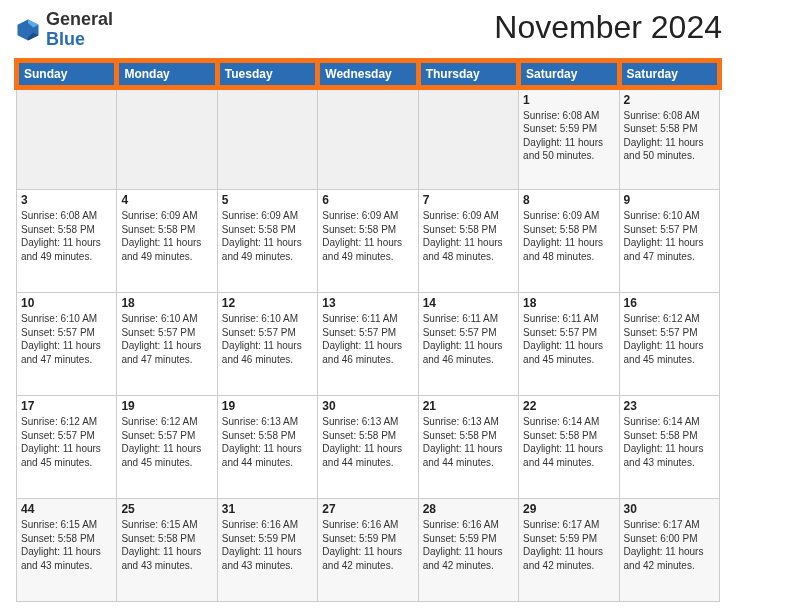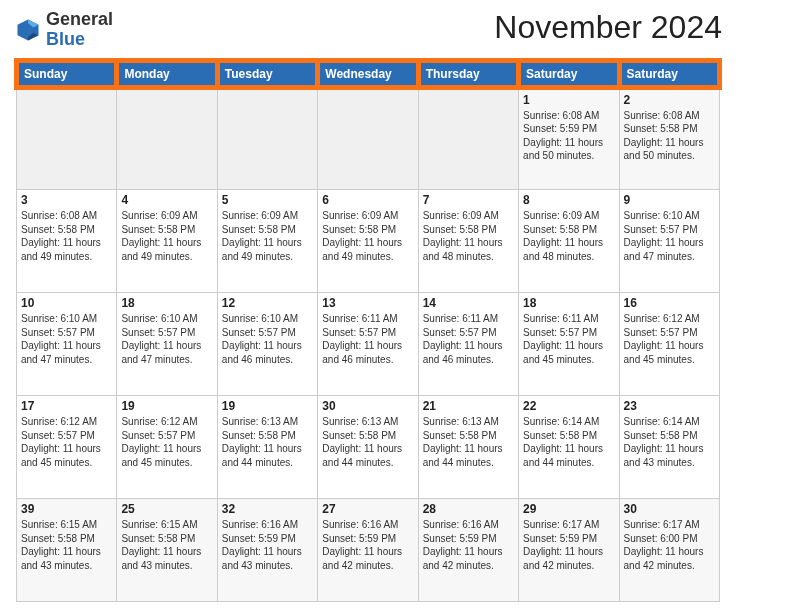--- a/index.html
+++ b/index.html
@@ -299,35 +299,35 @@
           <td>
             <span class="day-number">23</span>
             <div class="day-info" style="white-space: pre-line;">Sunrise: 6:14 AM
 Sunset: 5:58 PM
 Daylight: 11 hours
 and 43 minutes.</div>
           </td>
         </tr>
         <tr>
           <td class="shaded">
-            <span class="day-number">39</span>
+            <span class="day-number">44</span>
             <div class="day-info" style="white-space: pre-line;">Sunrise: 6:15 AM
 Sunset: 5:58 PM
 Daylight: 11 hours
 and 43 minutes.</div>
           </td>
           <td class="shaded">
             <span class="day-number">25</span>
             <div class="day-info" style="white-space: pre-line;">Sunrise: 6:15 AM
 Sunset: 5:58 PM
 Daylight: 11 hours
 and 43 minutes.</div>
           </td>
           <td class="shaded">
-            <span class="day-number">32</span>
+            <span class="day-number">31</span>
             <div class="day-info" style="white-space: pre-line;">Sunrise: 6:16 AM
 Sunset: 5:59 PM
 Daylight: 11 hours
 and 43 minutes.</div>
           </td>
           <td class="shaded">
             <span class="day-number">27</span>
             <div class="day-info" style="white-space: pre-line;">Sunrise: 6:16 AM
 Sunset: 5:59 PM
 Daylight: 11 hours

